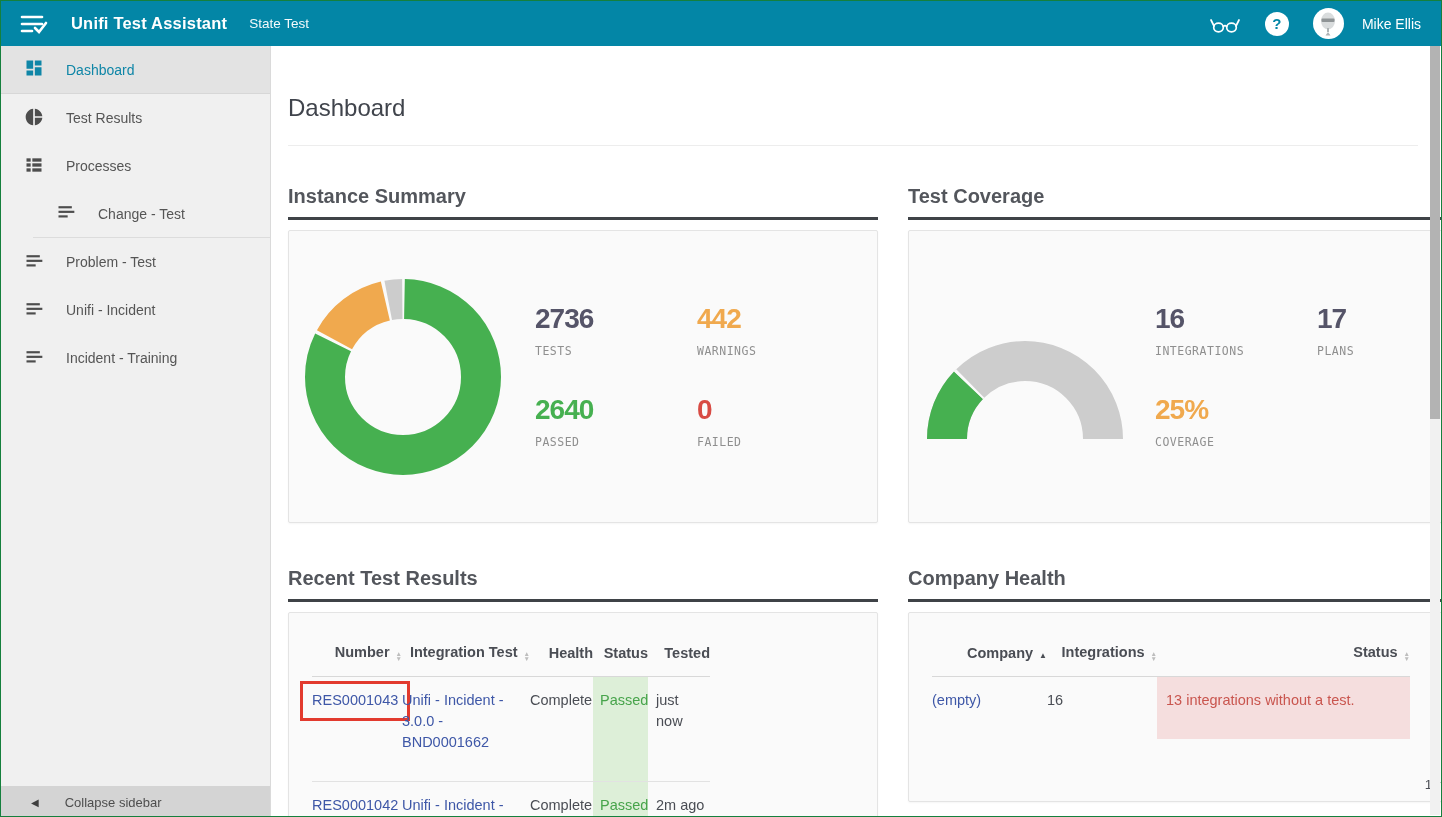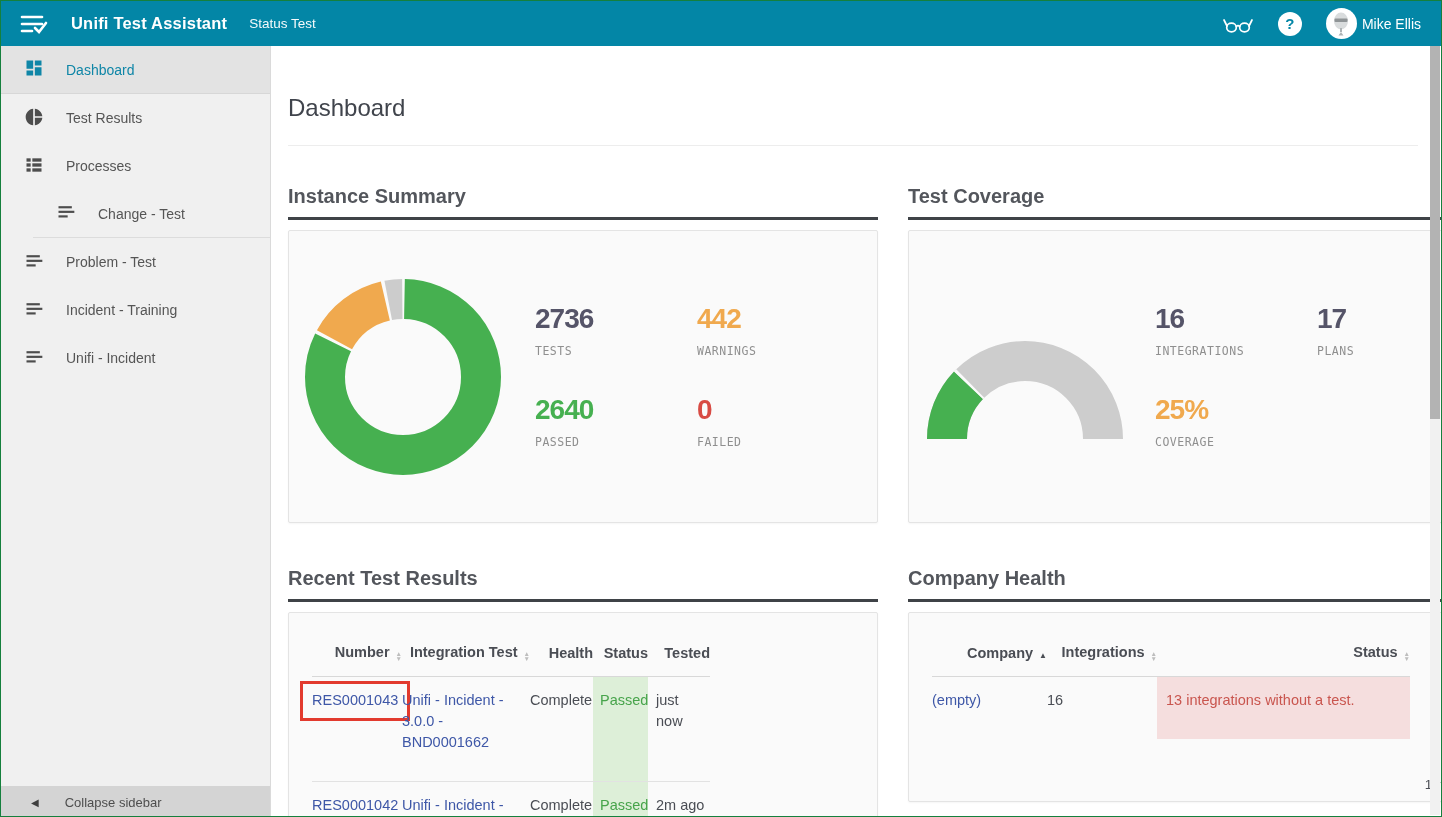--- a/index.html
+++ b/index.html
@@ -7,21 +7,21 @@
   .frame { width:1442px; height:817px; border:1px solid #15803d; overflow:hidden; position:relative; background:#ec4899; }
 
   
   .topbar { height:45px; background:#0386a6; display:flex; align-items:center; padding:0 20px 0 18px; color:#fff; }
   .menu-btn { width:30px; height:24px; display:flex; align-items:center; justify-content:center; cursor:pointer; margin-right:22px; }
   .app-title { font-size:16.5px; font-weight:700; letter-spacing:0.2px; margin-right:22px; }
   .env-title { font-size:13.5px; font-weight:400; color:rgba(255,255,255,0.96); }
   .topbar-right { margin-left:auto; display:flex; align-items:center; gap:24px; }
   .icon-btn { cursor:pointer; display:flex; align-items:center; }
   .help-circle { width:24px; height:24px; border-radius:50%; background:#fff; color:#0386a6; font-weight:700; font-size:15px; display:flex; align-items:center; justify-content:center; }
-  .user-chip { display:flex; align-items:center; gap:5px; cursor:pointer; }
+  .user-chip { display:flex; align-items:center; gap:18px; cursor:pointer; }
   .avatar { width:31px; height:31px; border-radius:50%; background:#fff; display:flex; align-items:center; justify-content:center; overflow:hidden; }
   .user-name { font-size:14px; font-weight:500; }
 
   
   .layout { display:flex; height:772px; }
 
   
   .sidebar { width:270px; background:#f0f0f0; border-right:1px solid #dadada; position:relative; flex:0 0 270px; }
   .nav-item { height:48px; display:flex; align-items:center; padding-left:23px; gap:22px; font-size:14px; color:#555; cursor:pointer; }
   .nav-item svg { flex:0 0 20px; }
@@ -75,21 +75,21 @@
   <div class="topbar" style="background: rgb(3, 134, 166);">
     <div class="menu-btn">
       <svg width="28" height="22" viewBox="0 0 28 22" fill="none" stroke="#fff" stroke-width="2.6" stroke-linecap="round">
         <line x1="2" y1="4" x2="22" y2="4"></line>
         <line x1="2" y1="11" x2="22" y2="11"></line>
         <line x1="2" y1="18" x2="12" y2="18"></line>
         <path d="M15 15 l4 4 l7 -9" fill="none"></path>
       </svg>
     </div>
     <div class="app-title">Unifi Test Assistant</div>
-    <div class="env-title">Status Test</div>
+    <div class="env-title">State Test</div>
     <div class="topbar-right">
       <div class="icon-btn">
         <svg width="32" height="20" viewBox="0 0 32 20" fill="none" stroke="#fff" stroke-width="1.7" stroke-linecap="round">
           <path d="M2 6 L5 12"></path>
           <path d="M30 6 L27 12"></path>
           <ellipse cx="9.5" cy="13.5" rx="4.8" ry="4.3"></ellipse>
           <ellipse cx="22.5" cy="13.5" rx="4.8" ry="4.3"></ellipse>
           <path d="M14.3 12.5 q1.7 -1.8 3.4 0"></path>
         </svg>
       </div>
@@ -163,31 +163,31 @@
         <span>Problem - Test</span>
       </div>
       <div class="nav-item">
         <span>
           <svg width="20" height="20" viewBox="0 0 24 24" fill="#4d4d4d">
             <rect x="3" y="5" width="16" height="2.6"></rect>
               <rect x="3" y="10.5" width="19" height="2.6"></rect>
               <rect x="3" y="16" width="11" height="2.6"></rect>
           </svg>
         </span>
-        <span>Incident - Training</span>
+        <span>Unifi - Incident</span>
       </div>
       <div class="nav-item">
         <span>
           <svg width="20" height="20" viewBox="0 0 24 24" fill="#4d4d4d">
             <rect x="3" y="5" width="16" height="2.6"></rect>
               <rect x="3" y="10.5" width="19" height="2.6"></rect>
               <rect x="3" y="16" width="11" height="2.6"></rect>
           </svg>
         </span>
-        <span>Unifi - Incident</span>
+        <span>Incident - Training</span>
       </div>
       <div class="collapse-bar">
         <span class="collapse-arrow">◀</span>
         <span>Collapse sidebar</span>
       </div>
     </div>
 
     <div class="main">
       <div class="page-title">Dashboard</div>
       <div class="title-divider"></div>

